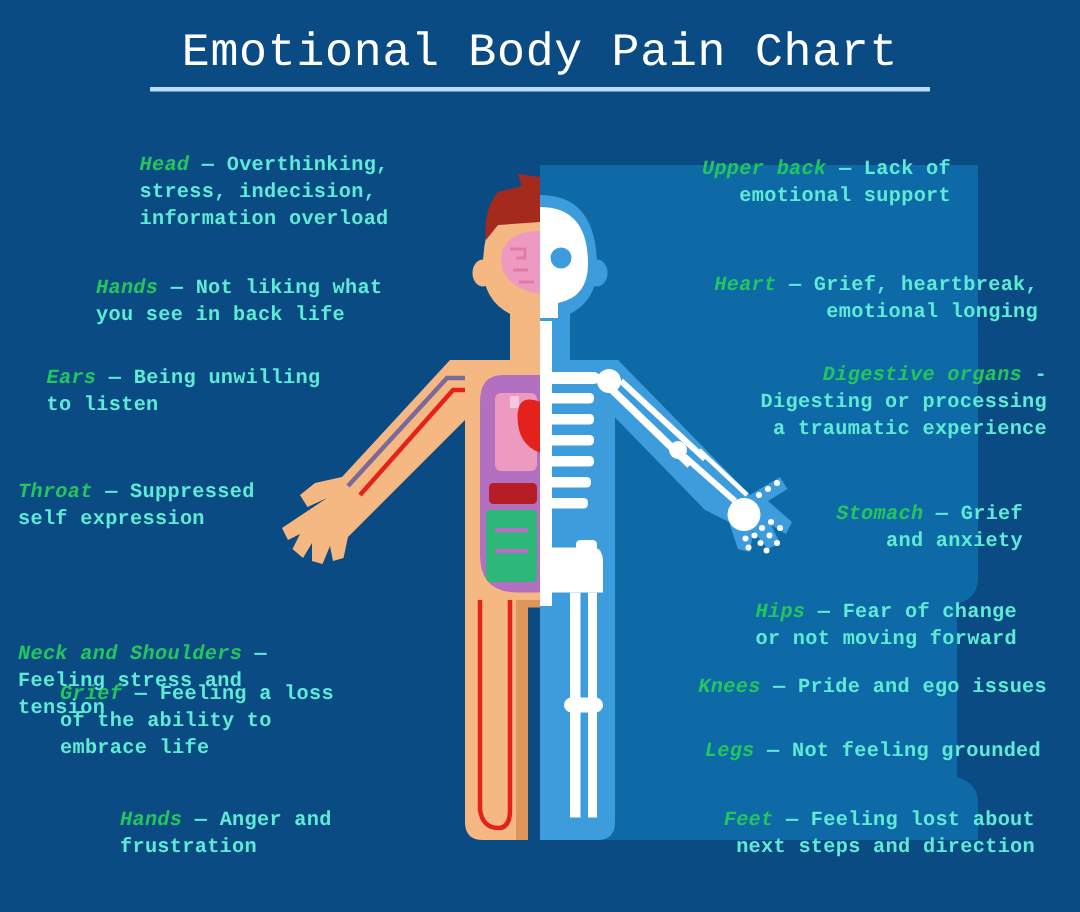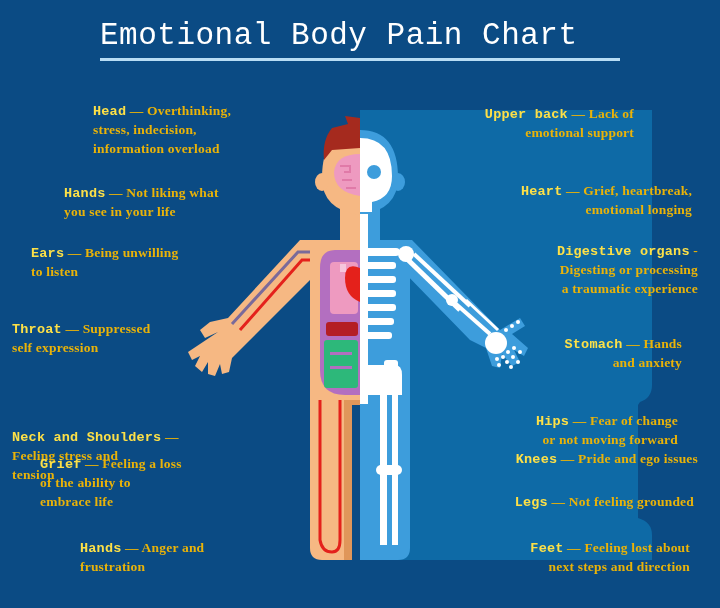--- a/index.html
+++ b/index.html
@@ -6,31 +6,31 @@
   body {
     width: 720px; height: 608px; overflow: hidden;
     background: #0a4a82;
     font-family: "Liberation Mono", "DejaVu Sans Mono", monospace;
     position: relative;
   }
   .frame { position: absolute; left: 0; top: 0; width: 720px; height: 608px; background: #0b4b84; }
   .panel-bg { position: absolute; left: 0; top: 0; }
   .title {
     position: absolute; left: 100px; top: 18px; width: 520px;
-    text-align: left; color: #ffffff; font-size: 31px; letter-spacing: 0.5px;
+    text-align: center; color: #ffffff; font-size: 31px; letter-spacing: 0.5px;
     font-family: "Liberation Mono", "DejaVu Sans Mono", monospace;
   }
   .title-line { position: absolute; left: 100px; top: 58px; width: 520px; height: 3px; background: #b8ddf5; }
   .label {
     position: absolute; color: #e8eef5; font-size: 13.5px; line-height: 18px;
     font-family: "Liberation Mono", "DejaVu Sans Mono", monospace; white-space: pre;
     font-weight: bold; letter-spacing: 0.2px;
   }
-  .label .key { color: #fde047; }
-  .label .desc { color: #eab308; font-family: Liberation Serif, serif; }
+  .label .key { color: #22c55e; font-style: italic; }
+  .label .desc { color: #5eead4; }
   .right { text-align: right; }
   .figure { position: absolute; left: 0; top: 0; }
 </style>
 </head>
 <body>
 
 <div class="frame"></div>
 
 <svg class="panel-bg" width="720" height="608">
   <path d="M360 110 L652 110 L652 385 Q652 398 640 402 L638 405 L638 518 Q652 522 652 535 L652 560 L360 560 Z" fill="#0e6aa6"></path>
@@ -119,41 +119,41 @@
       <circle cx="514" cy="348" r="2"></circle>
         <circle cx="520" cy="352" r="2"></circle>
     </g>
   </g>
 </svg>
 
 <div class="label" style="left:93px; top:102px;"><span class="key">Head</span><span class="desc"> — Overthinking,
 stress, indecision,
 information overload</span></div>
 <div class="label" style="left:64px; top:184px;"><span class="key">Hands</span><span class="desc"> — Not liking what
-you see in your life</span></div>
+you see in back life</span></div>
 <div class="label" style="left:31px; top:244px;"><span class="key">Ears</span><span class="desc"> — Being unwilling
 to listen</span></div>
 <div class="label" style="left:12px; top:308px;margin-top:12px;"><span class="key">Throat</span><span class="desc"> — Suppressed
 self expression</span></div>
 <div class="label" style="left:12px; top:381px;margin-top:47px;"><span class="key">Neck and Shoulders</span><span class="desc"> —
 Feeling stress and
 tension</span></div>
 <div class="label" style="left:40px; top:455px;"><span class="key">Grief</span><span class="desc"> — Feeling a loss
 of the ability to
 embrace life</span></div>
 <div class="label" style="left:80px; top:539px;"><span class="key">Hands</span><span class="desc"> — Anger and
 frustration</span></div>
 
 <div class="label right" style="right:86px; top:105px;"><span class="key">Upper back</span><span class="desc"> — Lack of
 emotional support</span></div>
 <div class="label right" style="right:28px; top:182px;"><span class="key">Heart</span><span class="desc"> — Grief, heartbreak,
 emotional longing</span></div>
 <div class="label right" style="right:22px; top:242px;margin-left:20px;"><span class="key">Digestive organs</span><span class="desc"> -
 Digesting or processing
 a traumatic experience</span></div>
-<div class="label right" style="right:38px; top:335px;"><span class="key">Stomach</span><span class="desc"> — Hands
+<div class="label right" style="right:38px; top:335px;"><span class="key">Stomach</span><span class="desc"> — Grief
 and anxiety</span></div>
-<div class="label right" style="right:42px; top:400px;margin-top:12px;"><span class="key">Hips</span><span class="desc"> — Fear of change
+<div class="label right" style="right:42px; top:400px;"><span class="key">Hips</span><span class="desc"> — Fear of change
 or not moving forward</span></div>
 <div class="label right" style="right:22px; top:450px;padding-left:36px;"><span class="key">Knees</span><span class="desc"> — Pride and ego issues</span></div>
 <div class="label right" style="right:26px; top:493px;"><span class="key">Legs</span><span class="desc"> — Not feeling grounded</span></div>
 <div class="label right" style="right:30px; top:539px;"><span class="key">Feet</span><span class="desc"> — Feeling lost about
 next steps and direction</span></div>
 
 </body></html>

